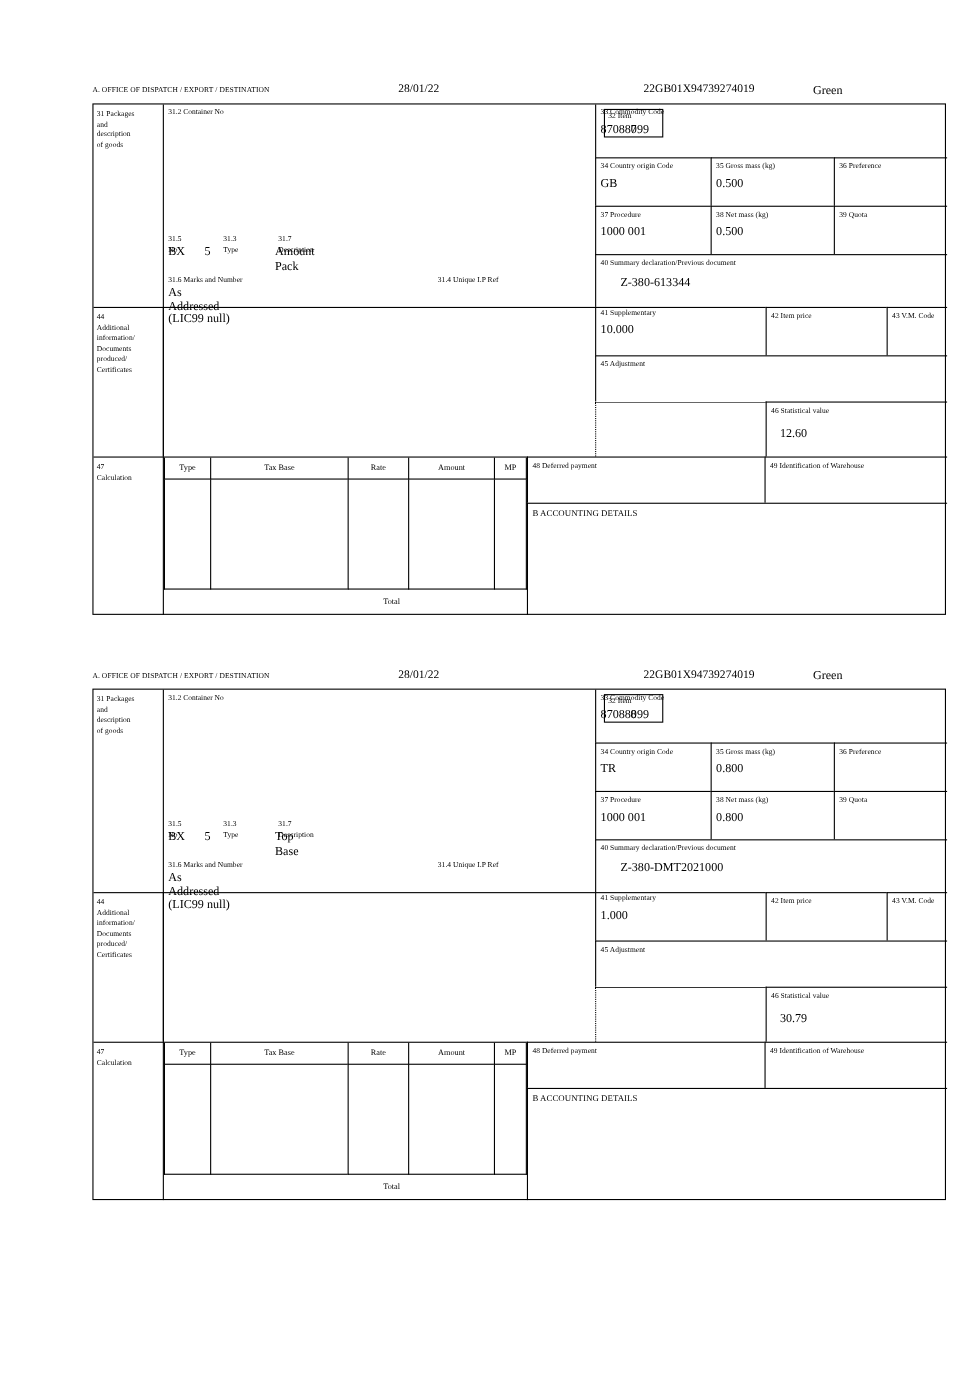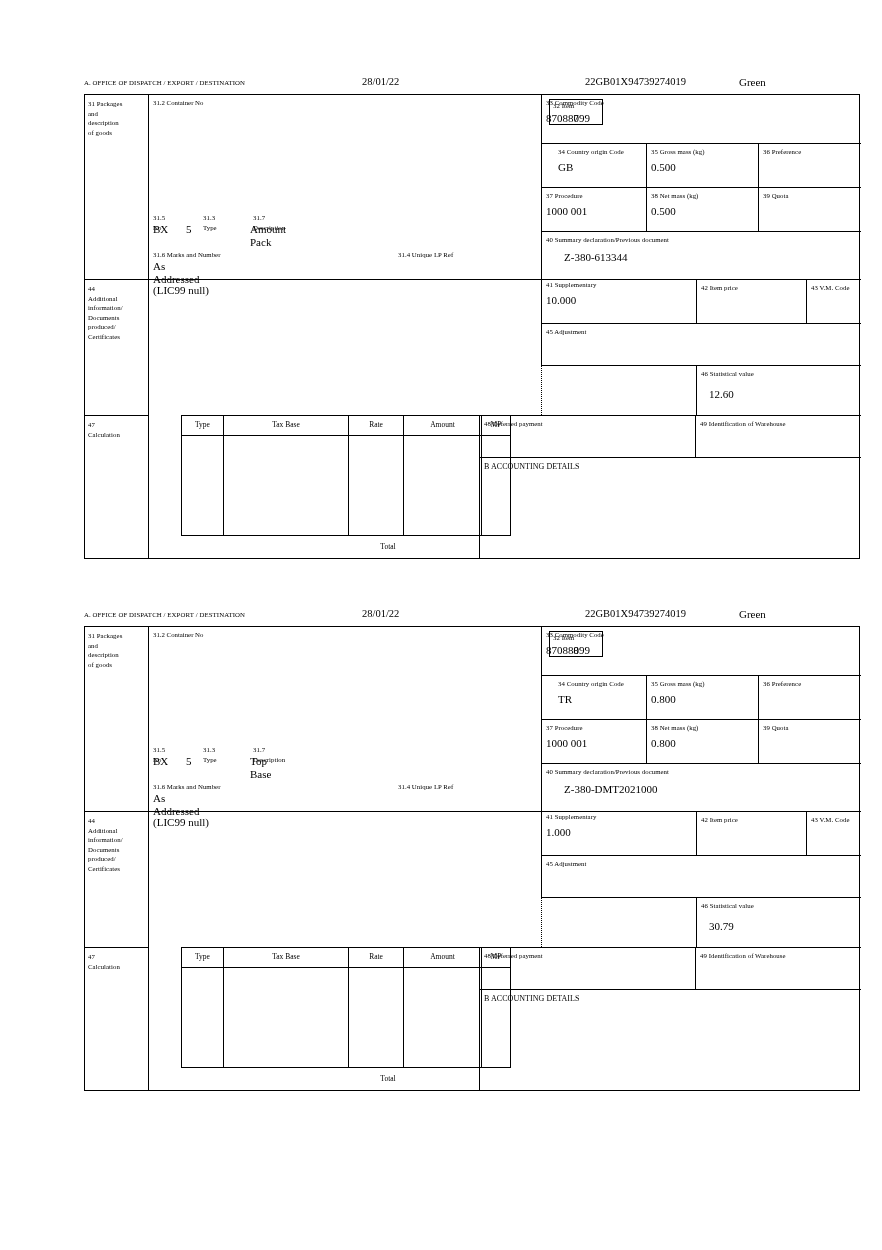--- a/index.html
+++ b/index.html
@@ -121,42 +121,41 @@
     padding: 1px 3px;
   }
   .box32 .num {
     font-size: 11px;
     text-align: center;
     margin-top: 1px;
   }
 
   
   .c33 { left: 456px; top: 0;  width: 320px; height: 48px; border-left: 1px solid #000; padding: 3px 4px; }
-  .c34 { left: 456px; top: 48px; width: 105px; height: 44px; border-left:1px solid #000; border-top:1px solid #000; padding: 3px 16px; }
+  .c34 { left: 456px; top: 48px; width: 105px; height: 44px; border-left:1px solid #000; border-top:1px solid #000; padding: 3px 4px; }
   .c35 { left: 561px; top: 48px; width: 112px; height: 44px; border-left:1px solid #000; border-top:1px solid #000; padding: 3px 4px; }
   .c36 { left: 673px; top: 48px; width: 103px; height: 44px; border-left:1px solid #000; border-top:1px solid #000; padding: 3px 4px; }
   .c37 { left: 456px; top: 92px; width: 105px; height: 44px; border-left:1px solid #000; border-top:1px solid #000; padding: 3px 4px; }
   .c38 { left: 561px; top: 92px; width: 112px; height: 44px; border-left:1px solid #000; border-top:1px solid #000; padding: 3px 4px; }
   .c39 { left: 673px; top: 92px; width: 103px; height: 44px; border-left:1px solid #000; border-top:1px solid #000; padding: 3px 4px; }
   .c40 { left: 456px; top: 136px; width: 320px; height: 48px; border-left:1px solid #000; border-top:1px solid #000; padding: 3px 4px; }
   .c41 { left: 456px; top: 184px; width: 155px; height: 44px; border-left:1px solid #000; border-top:1px solid #000; padding: 0 4px; }
   .c42 { left: 611px; top: 184px; width: 110px; height: 44px; border-left:1px solid #000; border-top:1px solid #000; padding: 3px 4px; }
   .c43 { left: 721px; top: 184px; width: 55px; height: 44px; border-left:1px solid #000; border-top:1px solid #000; padding: 3px 4px; }
   .c45 { left: 456px; top: 228px; width: 320px; height: 42px; border-left:1px solid #000; border-top:1px solid #000; padding: 3px 4px; }
   .c46 { left: 611px; top: 270px; width: 165px; height: 50px; border-left:1px solid #000; border-top:1px solid #000; padding: 3px 4px; }
   .dash-area {
     left: 456px; top: 270px; width: 155px; height: 50px;
     border-left: 1px dotted #000; border-top: 1px solid #000;
   }
 
   
   .calc {
     left: 64px; top: 320px; width: 330px; height: 144px;
     border-top: 1px solid #000;
-    margin-left: 32px;
   }
   .calc .hrow {
     position: absolute; left: 0; top: 0; width: 330px; height: 20px;
   }
   .calc .cc {
     position: absolute; box-sizing: border-box;
     border-left: 1px solid #000; border-bottom: 1px solid #000;
     font-size: 7.5px; text-align: center; padding-top: 4px;
     height: 20px;
   }

